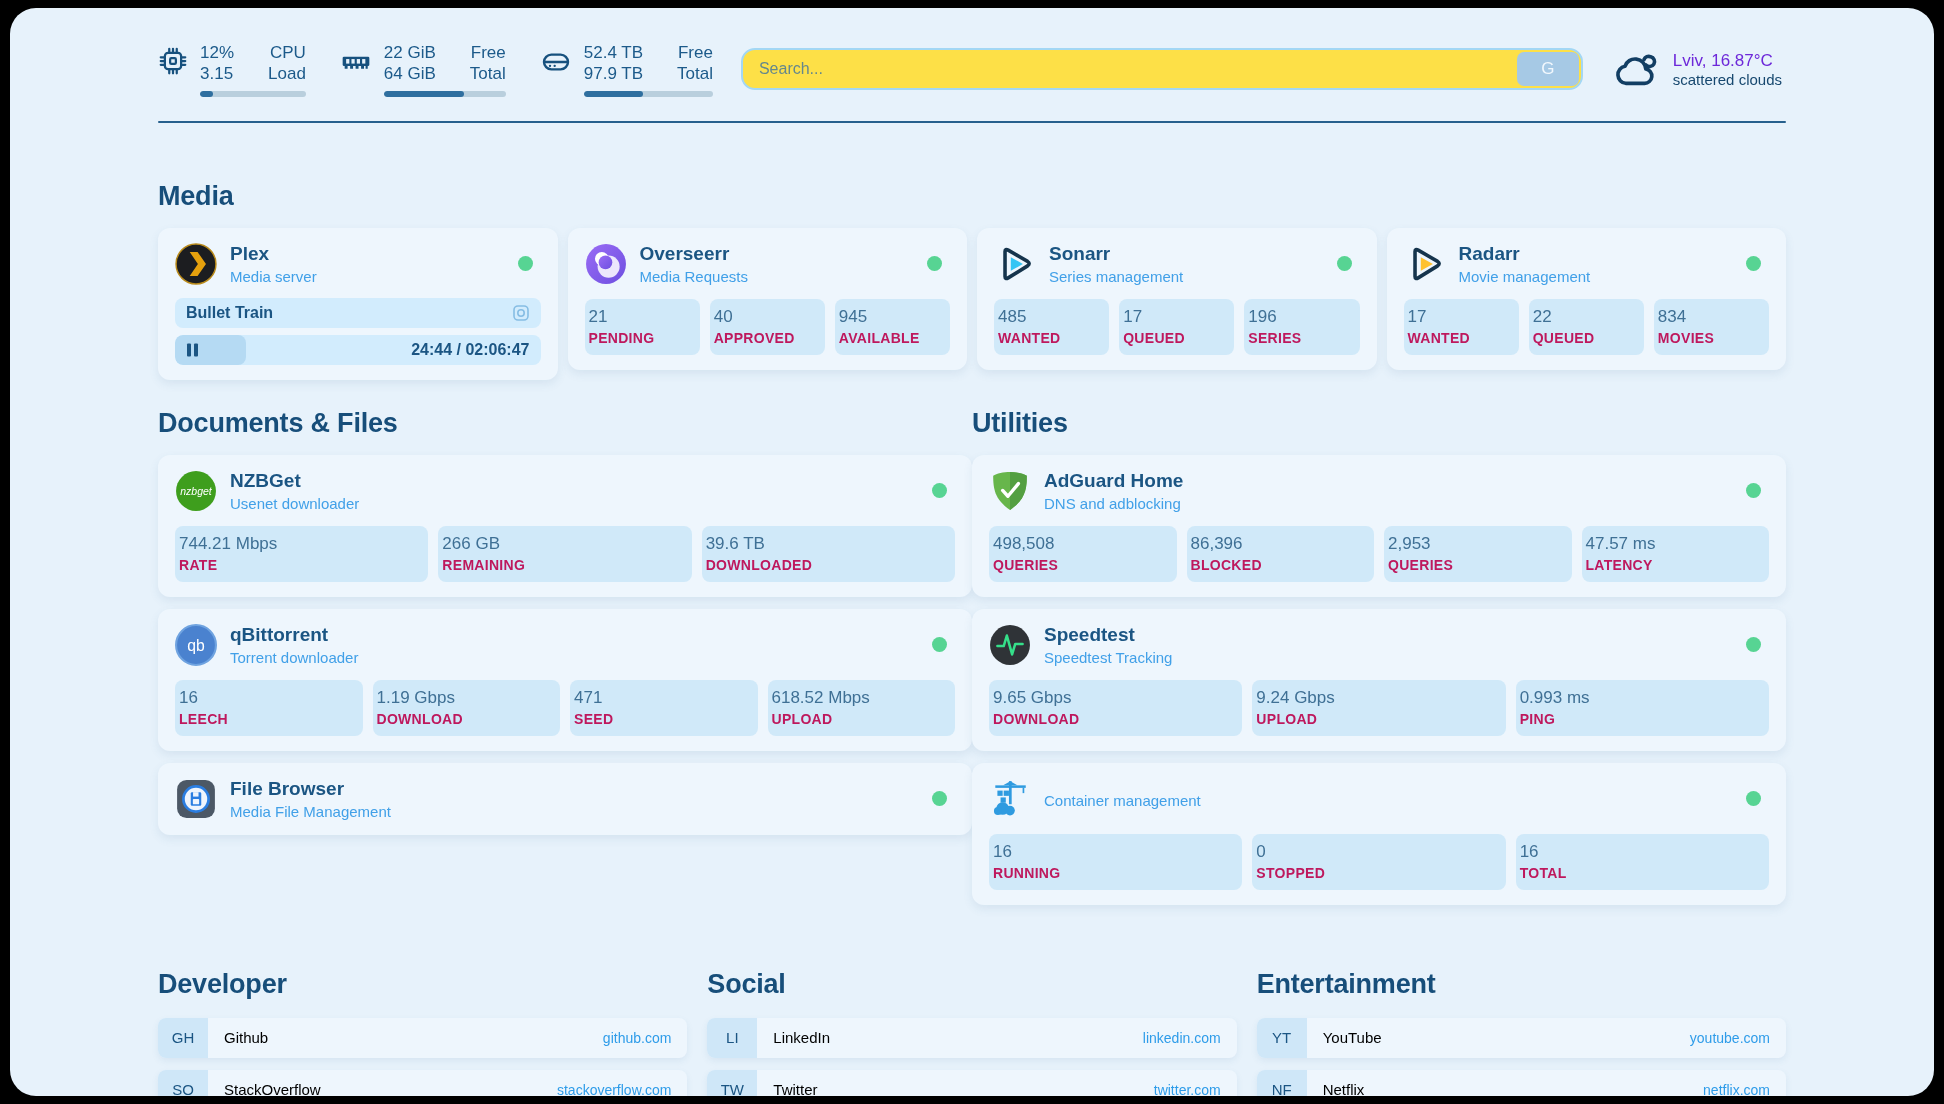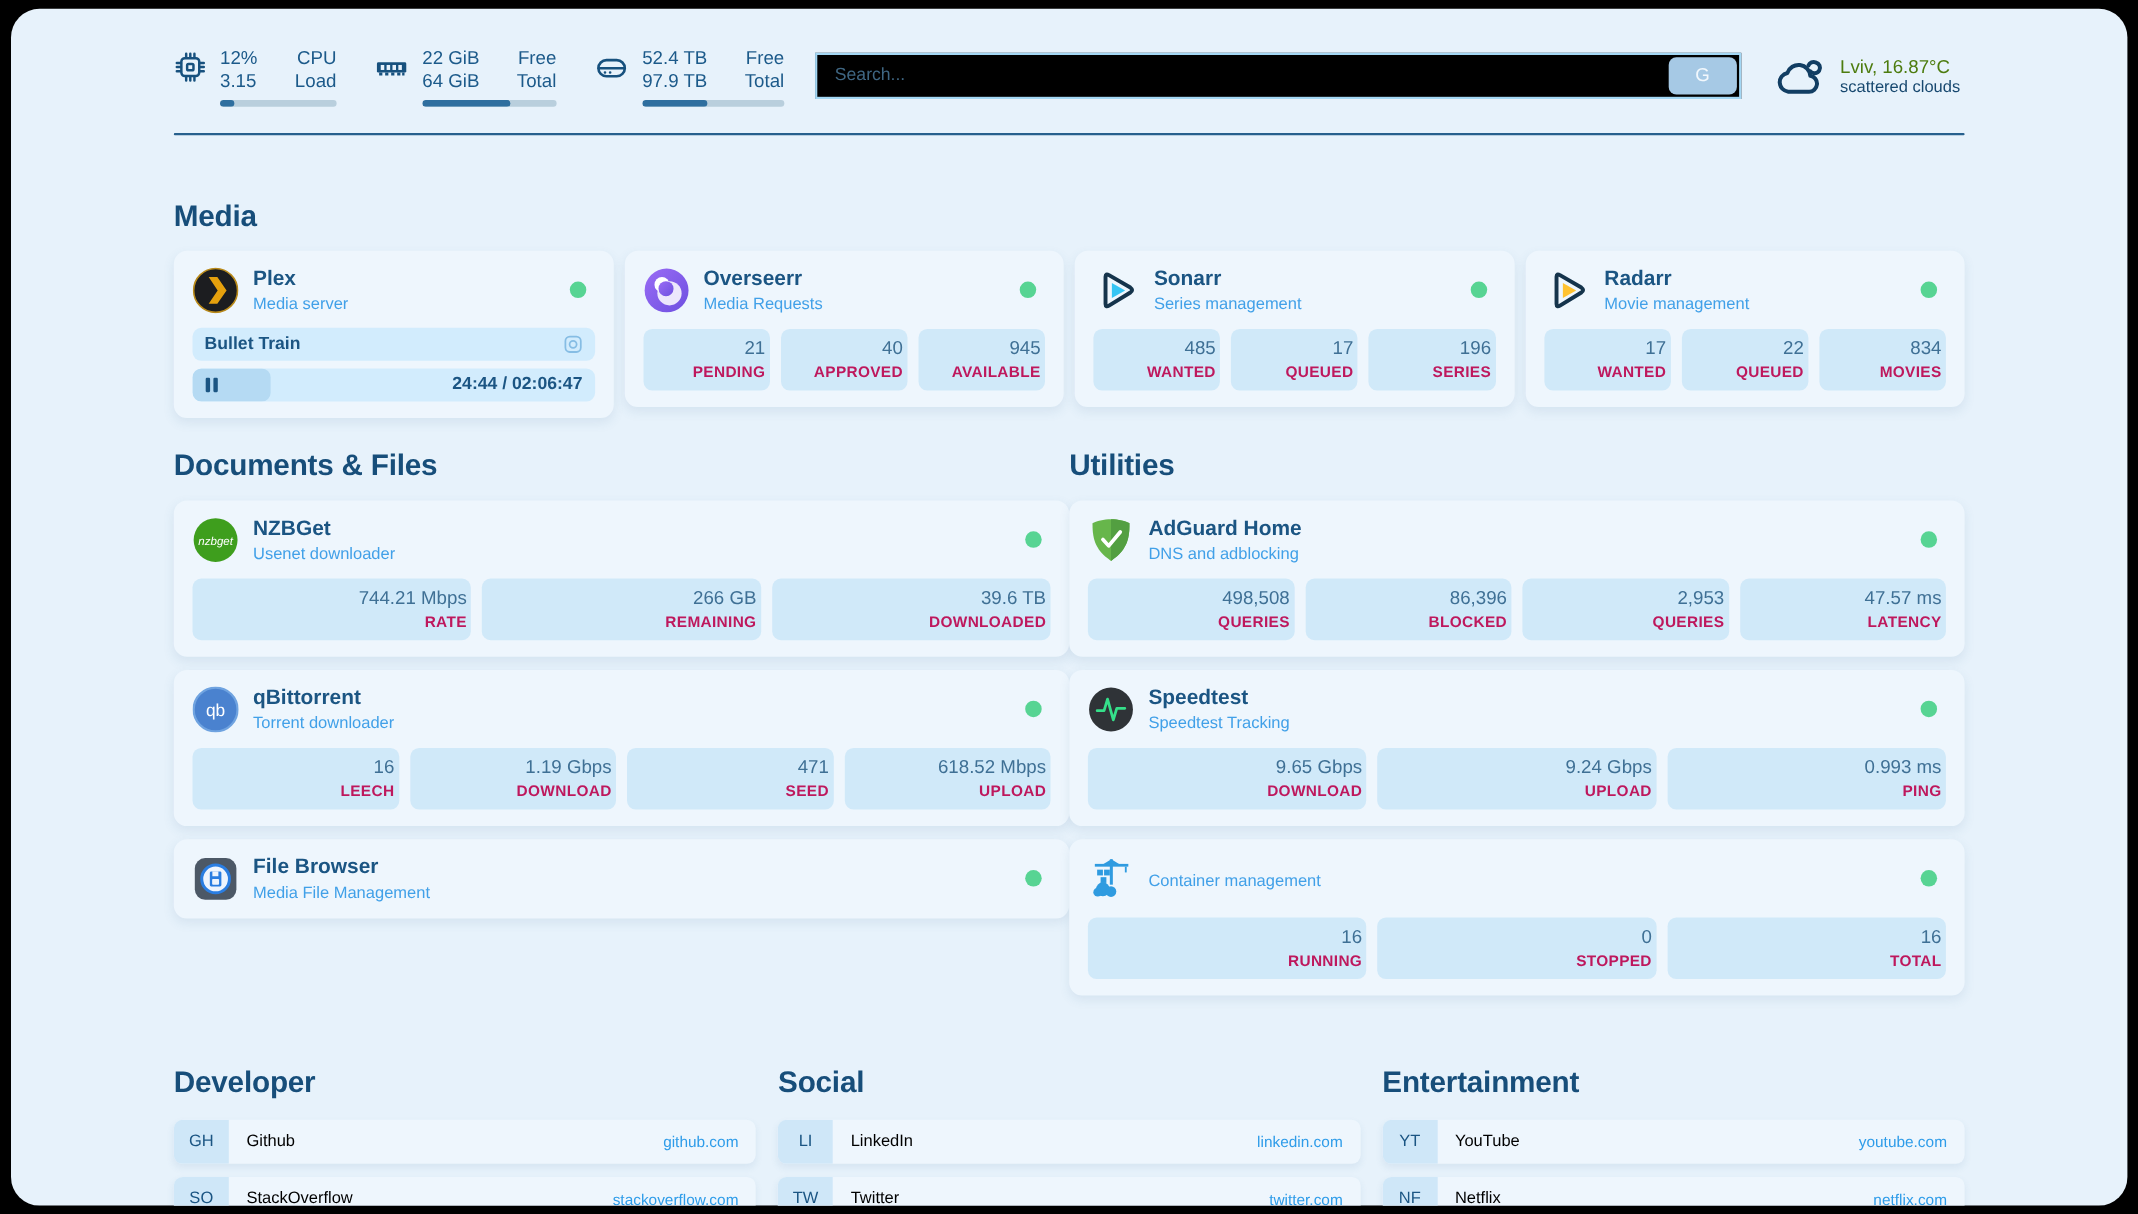--- a/index.html
+++ b/index.html
@@ -15,32 +15,32 @@
   .metric { display:flex; align-items:flex-start; gap:12px; }
   .m-icon { display:flex; align-items:center; margin-top:4px; }
   .m-body { display:flex; flex-direction:column; }
   .m-text { display:flex; justify-content:space-between; gap:34px; font-size:17px; color:#1c5a8a; line-height:1.25; }
   .m-vals span, .m-labs span { display:block; }
   .m-labs { text-align:right; }
   .m-bar { margin-top:6px; height:6px; border-radius:3px; background:#b9cfdd; overflow:hidden; }
   .m-fill { height:100%; background:#2f6f9f; border-radius:3px; }
   .searchwrap { flex:1; position:relative; height:42px; }
   .searchwrap input {
-    width:100%; height:100%; border:2px solid #a3d7f4; border-radius:0;
-    background:#000000; padding:0 86px 0 16px; font-size:16px; color:#4a7899;
+    width:100%; height:100%; border:2px solid #a3d7f4; border-radius:14px;
+    background:#fde047; padding:0 86px 0 16px; font-size:16px; color:#4a7899;
     font-family:"Liberation Sans", sans-serif; outline:none;
   }
   .searchwrap input::placeholder { color:#4a7899; opacity:.85; }
   .gbtn {
     position:absolute; right:4px; top:4px; bottom:4px; width:62px;
     background:#a6c9e5; color:#f2f8fd; border:none; border-radius:7px;
     font-size:17px; cursor:pointer; font-family:"Liberation Sans", sans-serif;
   }
   .weather { display:flex; align-items:center; gap:12px; margin-right:4px; }
-  .w-loc { font-size:17px; color:#4d7c0f; }
+  .w-loc { font-size:17px; color:#6d28d9; }
   .w-cond { font-size:15px; color:#17486f; }
   .divider { height:2px; background:#27608d; margin-top:24px; border-radius:1px; }
   
   h2.section { font-size:27px; color:#174e7a; font-weight:bold; letter-spacing:-.2px; }
   .sec-media { margin-top:58px; }
   h2 + .cards, .grid4 { margin-top:16px; }
   .grid4 { display:grid; grid-template-columns:repeat(4,1fr); gap:10px; align-items:start; }
   .grid2 { display:grid; grid-template-columns:1fr 1fr; margin-top:28px; align-items:start; }
   .col h2.section { margin-bottom:16px; }
   .col .card + .card { margin-top:12px; }
@@ -48,21 +48,21 @@
     background:#eef6fd; border-radius:12px; padding:15px 17px;
     box-shadow:0 4px 10px rgba(60,110,150,.10);
   }
   .app-header { display:flex; align-items:center; gap:13px; }
   .app-icon { width:42px; height:42px; display:flex; align-items:center; justify-content:center; flex:none; }
   .titles { flex:1; min-width:0; }
   .app-name { font-size:19px; font-weight:bold; color:#1b5583; }
   .app-sub { font-size:15px; color:#41a0e8; margin-top:3px; }
   .dot { width:15px; height:15px; border-radius:50%; background:#57d493; flex:none; margin-right:8px; }
   .tiles { display:flex; gap:10px; margin-top:14px; }
-  .tile { flex:1; background:#d0e9f9; border-radius:8px; text-align:right; padding:8px 4px 9px; }
+  .tile { flex:1; background:#d0e9f9; border-radius:8px; text-align:left; padding:8px 4px 9px; }
   .t-val { font-size:17px; color:#3f7095; }
   .t-lab { font-size:14px; font-weight:bold; color:#be185d; margin-top:3px; letter-spacing:.3px; }
   
   .stream-row {
     margin-top:13px; background:#d2ecfd; border-radius:8px; height:30px;
     display:flex; align-items:center; justify-content:space-between; padding:0 11px;
     font-size:16px; font-weight:bold; color:#1b5583;gap:24px;
   }
   .stream-progress { position:relative; margin-top:7px; background:#d2ecfd; border-radius:8px; height:30px; overflow:hidden; }
   .sp-fill { position:absolute; left:0; top:0; bottom:0; background:#b5daf3; border-radius:8px; }

